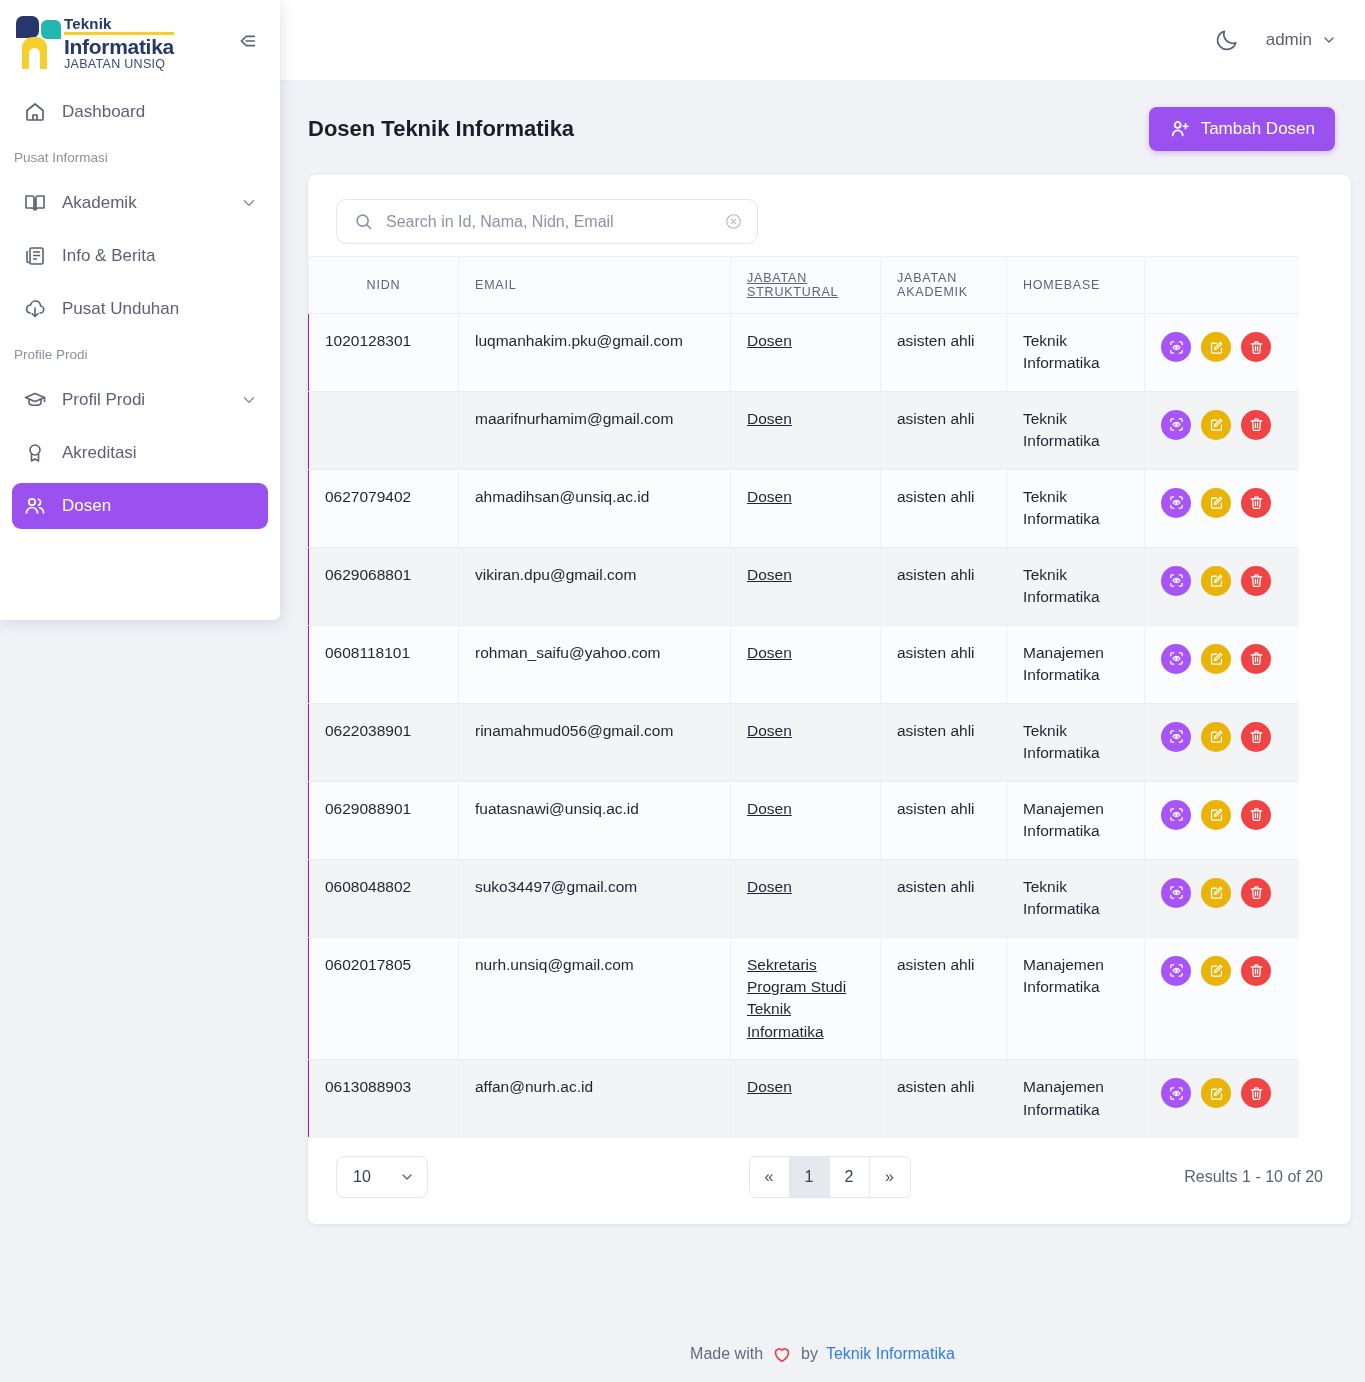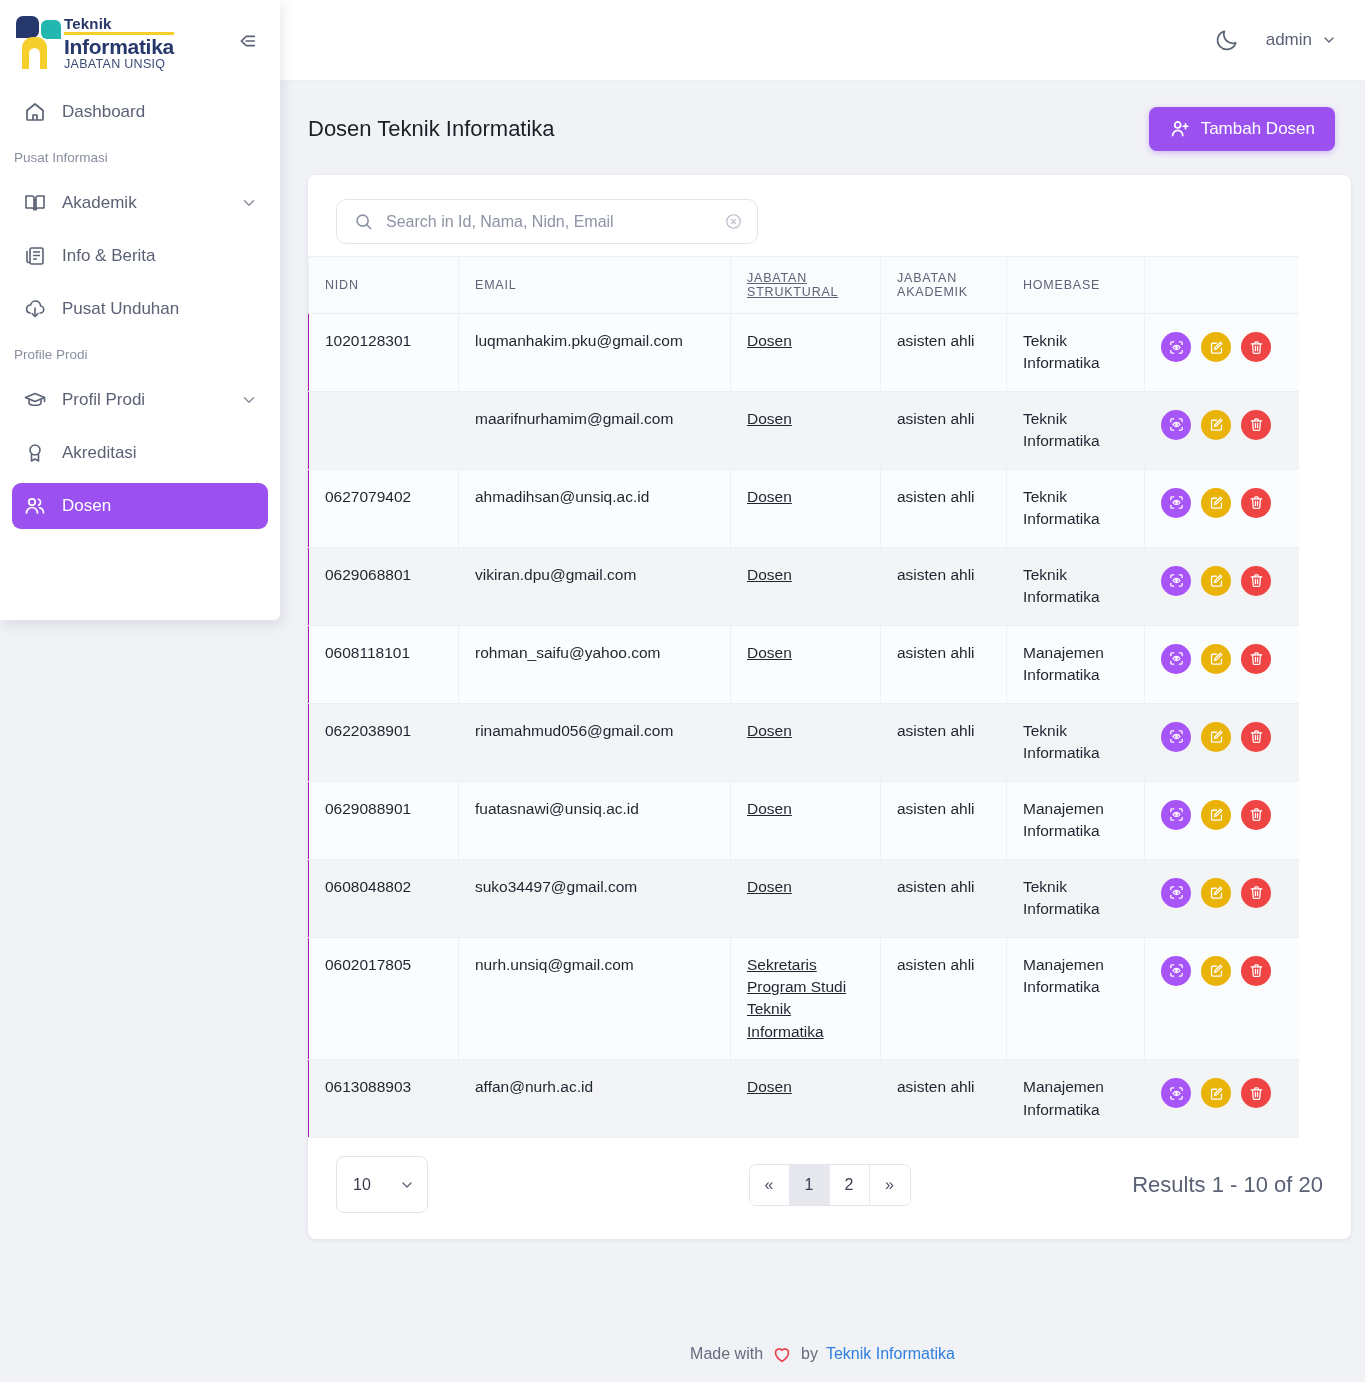--- a/index.html
+++ b/index.html
@@ -79,21 +79,21 @@
   }
   #theme-toggle { color:#5a6275; cursor:pointer; display:flex; }
   #user-menu { display:flex; align-items:center; gap:9px; color:#5b6275; font-size:17px; cursor:pointer;}
 
   
   #main { position:absolute; left:280px; top:81px; right:0; bottom:0; background:#f1f2f6; }
   #page-head {
     display:flex; align-items:center; justify-content:space-between;
     padding: 26px 30px 0 28px;
   }
-  #page-title { font-size: 22px; font-weight: normal; color:#1c1e26; }
+  #page-title { font-size: 22px; font-weight: bold; color:#1c1e26; }
   #add-btn {
     background:#9b51f0; color:#fff; border:none; border-radius:8px;
     height:44px; padding: 0 20px; font-size:17px; cursor:pointer;
     display:flex; align-items:center; gap:10px;
     box-shadow: 0 2px 6px rgba(155,81,240,.35);
     font-family: "Liberation Sans", sans-serif;
   }
 
   #card {
     position:absolute; left:28px; top:94px; width: 1043px;
@@ -118,21 +118,21 @@
   
   #table-scroll { margin-top: 12px; overflow:hidden; width: 991px; margin-left: 0px; }
   table { border-collapse: collapse; width: 991px; table-layout: fixed; }
   thead th {
     background:#fafbfd; text-align:left; vertical-align:middle;
     font-size: 12.5px; font-weight: normal; letter-spacing: .8px;
     color:#5c6379; padding: 14px 16px; height: 56px;
     border-bottom:1px solid #eceef1; border-top:1px solid #eceef1;
     border-right:1px solid #f0f1f4;
   }
-  thead th:first-child { border-left:1px solid #f0f1f4; }
+  thead th:first-child { border-left:1px solid #f0f1f4;text-align:center; }
   tbody td {
     font-size:15.5px; color:#1f2430; padding: 16px 16px; vertical-align:top;
     border-bottom:1px solid #eceef1; border-right:1px solid #f0f1f4;
     line-height: 1.45;
   }
   tbody td:first-child { border-left:1px solid #a21caf; }
   tbody tr:nth-child(odd) { background:#fbfcfd; }
   tbody tr:nth-child(even) { background:#f3f4f6; }
 
   .col-nidn  { width: 150px; }
@@ -150,38 +150,38 @@
   .abtn.view { background:#a855f7; }
   .abtn.edit { background:#eab308; }
   .abtn.del  { background:#ef4444; }
 
   
   #pager {
     display:flex; align-items:center; justify-content:space-between;
     padding: 18px 28px 22px 14px; position:relative;
   }
   #per-page {
-    width: 92px; height: 57px; border:1px solid #e2e5ec; border-radius:8px;
+    width: 92px; height: 42px; border:1px solid #e2e5ec; border-radius:8px;
     display:flex; align-items:center; justify-content:space-between;
     padding: 0 12px 0 16px; font-size:16px; color:#3a3f4d; cursor:pointer; background:#fff;
     margin-left: 14px;
   }
   #page-nums {
     position:absolute; left:50%; transform:translateX(-50%);
     display:flex; border:1px solid #e2e5ec; border-radius:7px; overflow:hidden;
   }
   .pg {
     min-width: 40px; height: 40px; display:flex; align-items:center; justify-content:center;
     font-size:16px; color:#394050; background:#fff; cursor:pointer;
     border-right:1px solid #e7e9ef;
   }
   .pg:last-child { border-right:none; }
   .pg.active { background:#e6e8ee; }
   .pg.arrow { color:#4a5163; }
-  #results-text { font-size:22px; color:#5b6275; }
+  #results-text { font-size:16px; color:#5b6275; }
 
   
   #footer {
     position:absolute; left:0; right:0; bottom:0; height:56px;
     display:flex; align-items:center; justify-content:center; gap:8px;
     font-size:16px; color:#656c7d;
   }
   #footer a { color:#2f7fe0; text-decoration:none; }
   .heart { color:#e8404a; display:flex; }
 </style>

